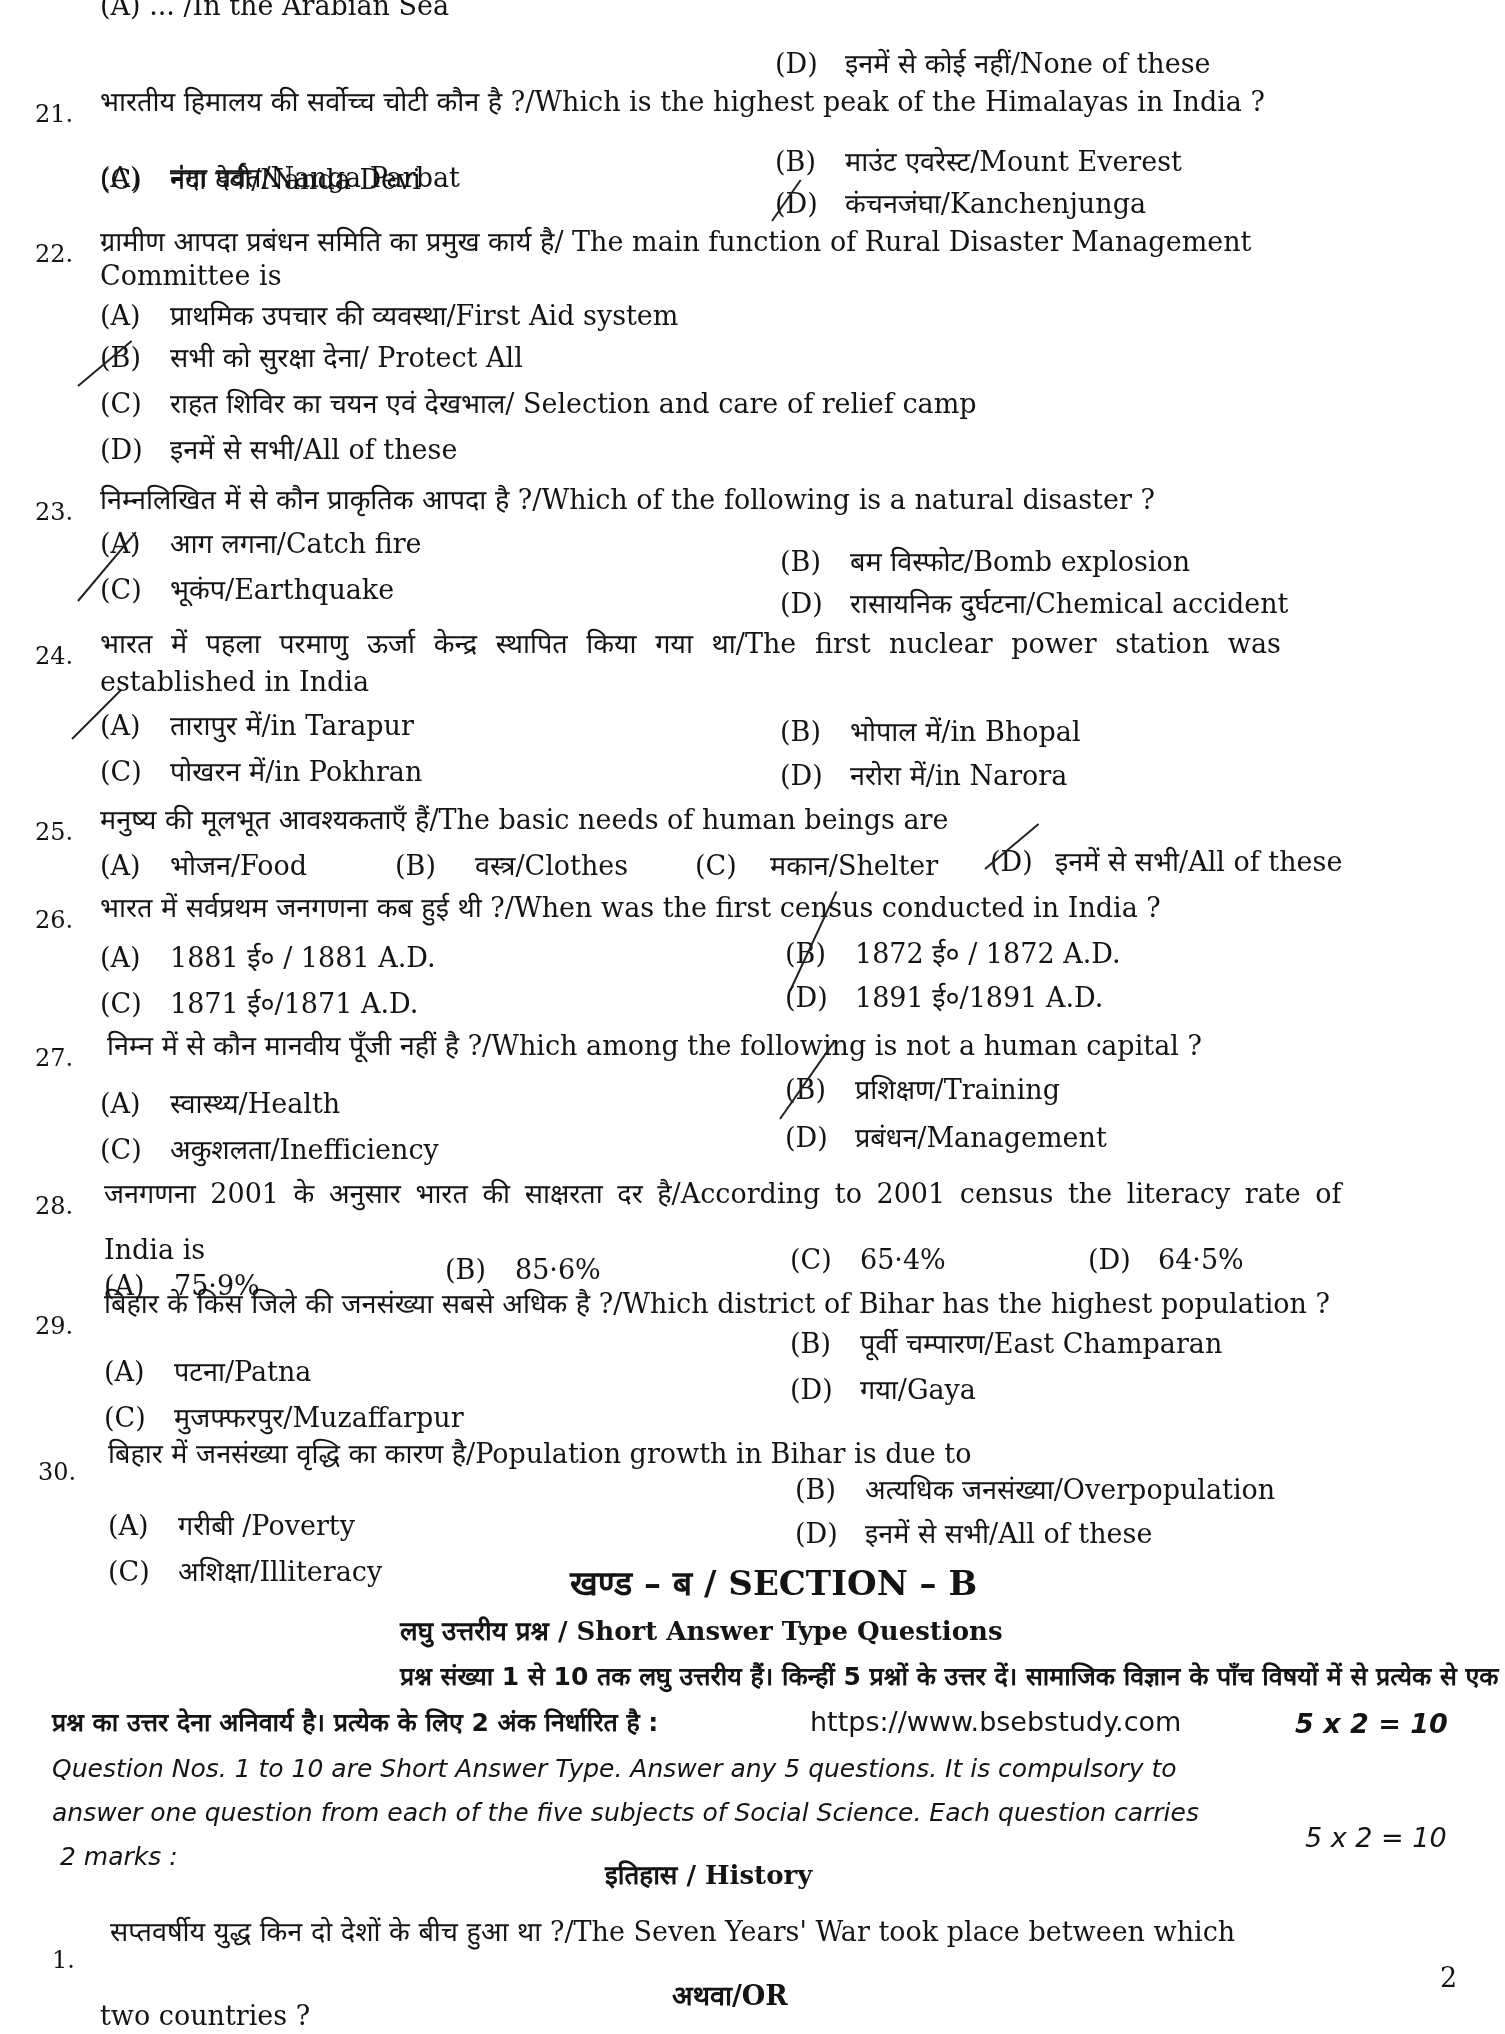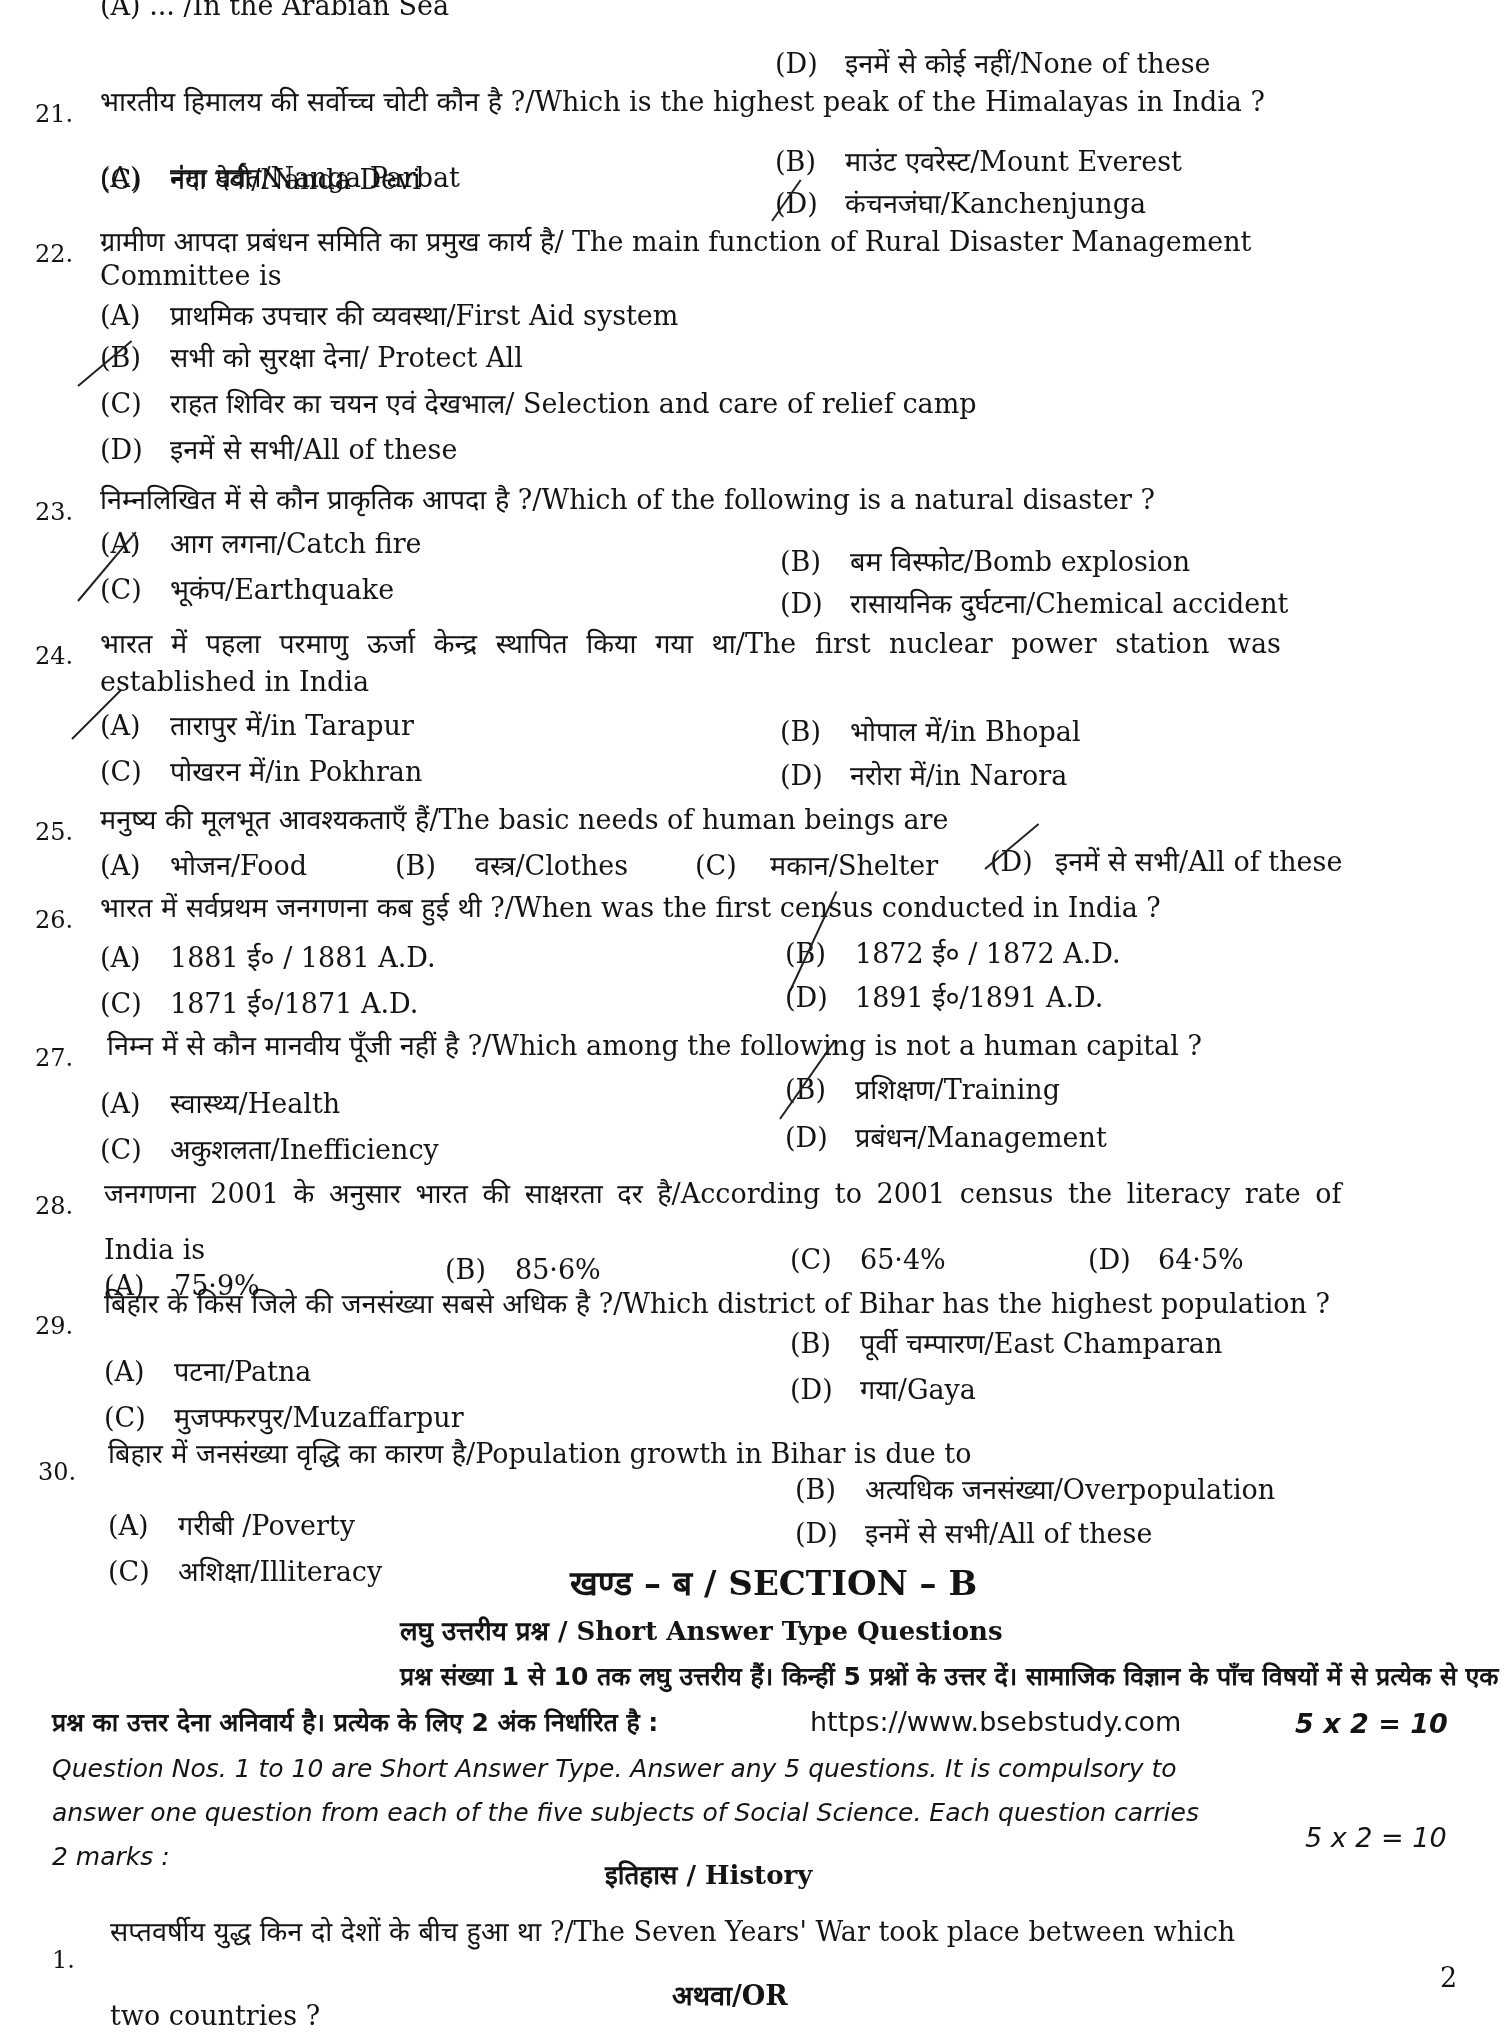--- a/index.html
+++ b/index.html
@@ -129,26 +129,26 @@
 
   <div>
     <div class="line bold" style="left:570px;top:1566px;font-size:34px;">खण्ड – ब / SECTION – B</div>
     <div class="line bold" style="left:400px;top:1618px;font-size:26px;">लघु उत्तरीय प्रश्न /  Short Answer Type Questions</div>
     <div class="line bold sans" style="left:400px;top:1664px;font-size:25px;">प्रश्न संख्या 1 से 10 तक लघु उत्तरीय हैं। किन्हीं 5 प्रश्नों के उत्तर दें। सामाजिक विज्ञान के पाँच विषयों  में से प्रत्येक से एक</div>
     <div class="line bold sans" style="left:52px;top:1710px;font-size:25px;">प्रश्न का उत्तर देना अनिवार्य है। प्रत्येक के लिए 2 अंक निर्धारित है :</div>
     <div class="line sans" style="left:810px;top:1708px;font-size:27px;">https://www.bsebstudy.com</div>
     <div class="line bold italic" style="left:1295px;top:1710px;font-size:27px;">5 x 2 = 10</div>
     <div class="line italic" style="left:52px;top:1756px;font-size:25px;">Question Nos. 1 to 10 are Short Answer Type. Answer any 5 questions. It is compulsory to</div>
     <div class="line italic" style="left:52px;top:1800px;font-size:25px;">answer one question from each of the five subjects of Social Science. Each question carries</div>
-    <div class="line italic" style="left:52px;top:1844px;font-size:25px;text-align:right;">2 marks :</div>
+    <div class="line italic" style="left:60px;top:1844px;font-size:25px;text-align:right;">2 marks :</div>
     <div class="line italic" style="left:1305px;top:1824px;font-size:27px;">5 x 2 = 10</div>
     <div class="line bold" style="left:605px;top:1862px;font-size:26px;">इतिहास / History</div>
 
     <div>
       <span class="qnum" style="left:52px;top:1946px;">1.</span>
       <div class="line" style="left:110px;top:1918px;">सप्तवर्षीय युद्ध किन दो देशों के बीच हुआ था ?/The Seven Years' War took place between which</div>
       <div class="line" style="left:1440px;top:1964px;">2</div>
-      <div class="line" style="left:110px;top:2002px;">two countries ?</div>
+      <div class="line" style="left:100px;top:2002px;">two countries ?</div>
       <div class="line bold" style="left:672px;top:1982px;">अथवा/OR</div>
     </div>
   </div>
 
 </div>
 
 </body></html>

